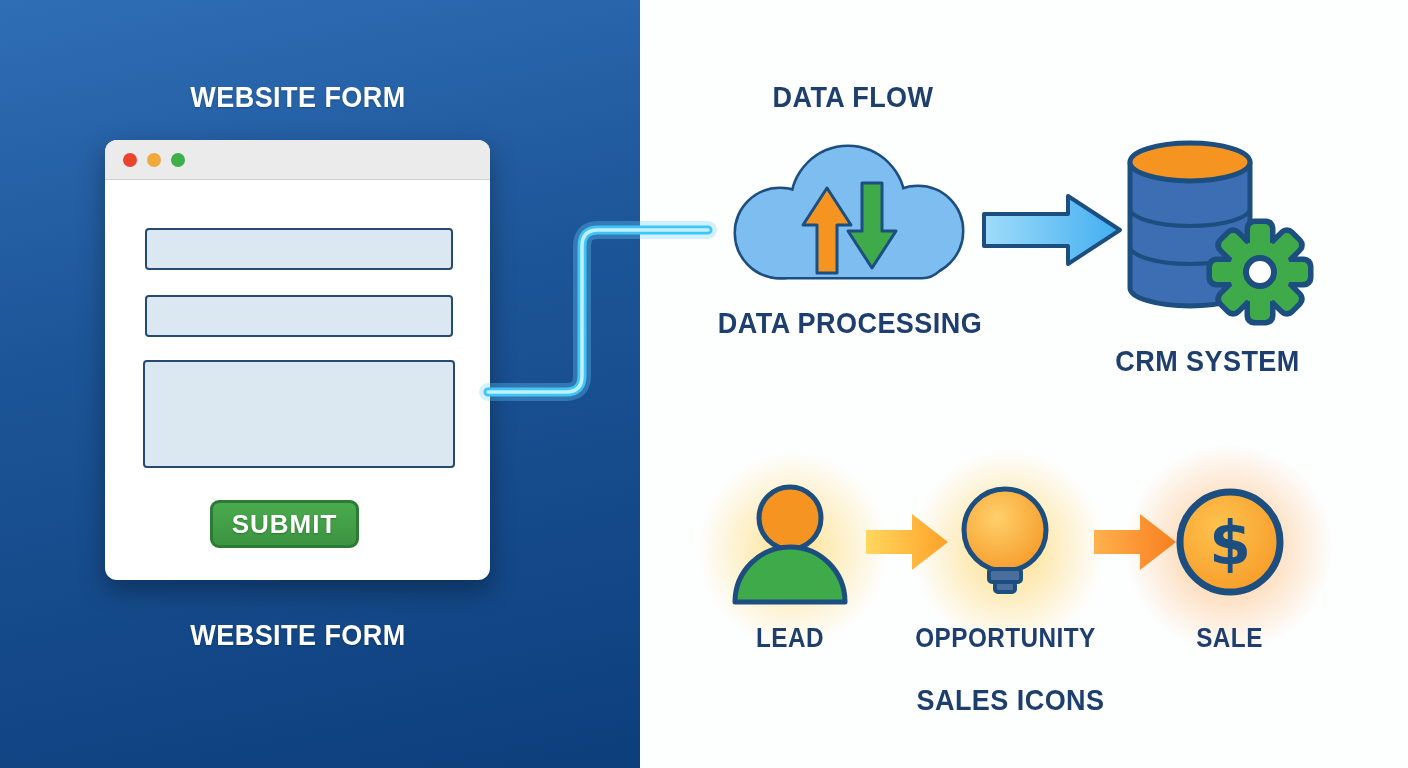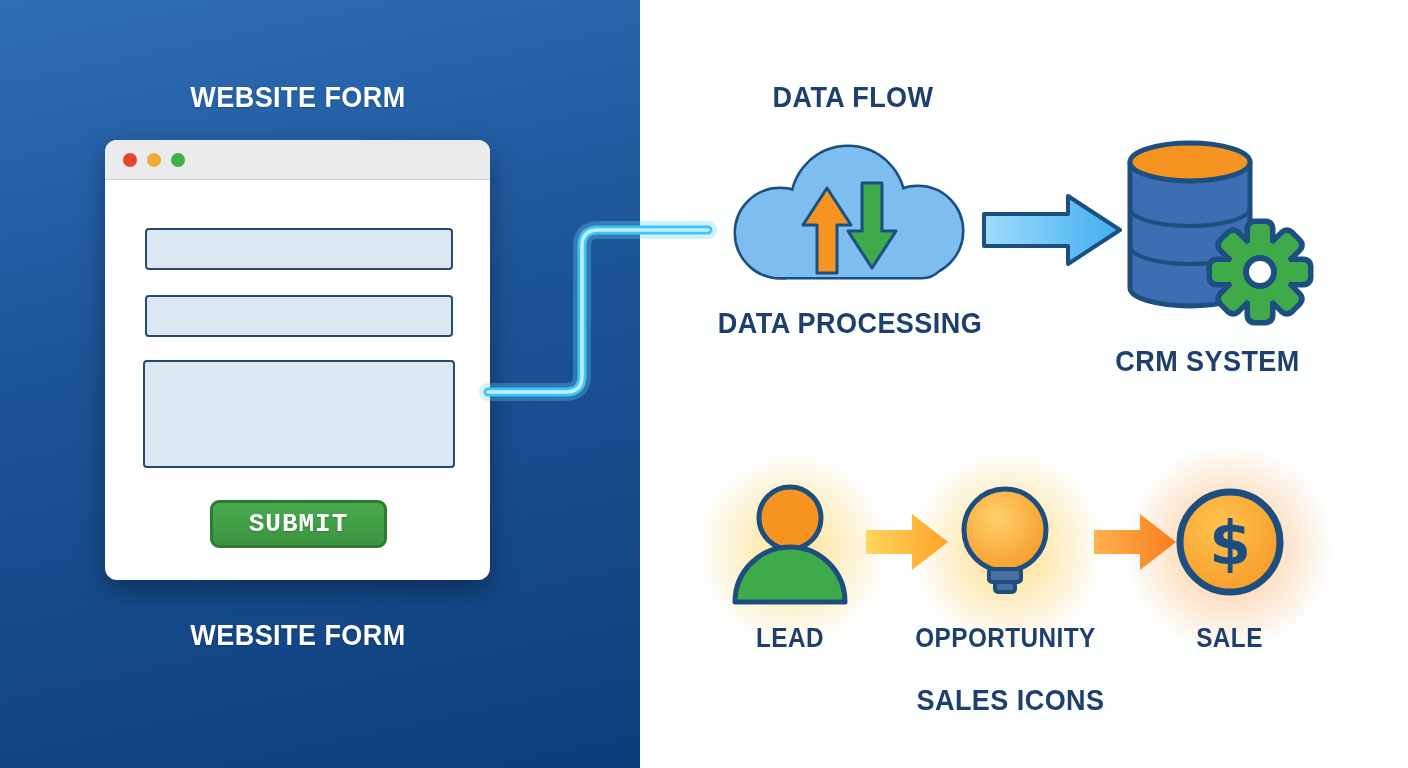--- a/index.html
+++ b/index.html
@@ -27,24 +27,24 @@
     border-bottom:1px solid #d2d2d2; }
   .dot { top:13px; width:14px; height:14px; border-radius:50%; }
   .dot-red { left:18px; background:#e8442e; }
   .dot-yellow { left:42px; background:#f2a93b; }
   .dot-green { left:66px; background:#3db049; }
 
   .form-box { background:#dbe7f1; border:2px solid #274a73; border-radius:4px; width:308px; }
   #form-field-1 { left:40px; top:88px; height:42px; }
   #form-field-2 { left:40px; top:155px; height:42px; }
   #form-textarea { left:38px; top:220px; width:312px; height:108px; resize:none; }
-  #submit-button { left:105px; top:360px; width:177px; height:48px;
+  #submit-button { left:105px; top:360px; width:149px; height:48px;
     background:linear-gradient(#4aab4e,#3c9440); border:3px solid #2c7a33; border-radius:9px;
     color:#ffffff; font-weight:700; font-size:26px; letter-spacing:1px; cursor:pointer;
-    font-family:Liberation Mono, monospace; text-shadow:0 1px 2px rgba(0,0,0,.25); }
+    font-family:Liberation Sans, sans-serif; text-shadow:0 1px 2px rgba(0,0,0,.25); }
 
   
   .glow { border-radius:50%; pointer-events:none; }
   #glow-lead { left:698px; top:452px; width:190px; height:195px;
     background:radial-gradient(closest-side, rgba(255,205,70,.60), rgba(255,205,70,0)); }
   #glow-opportunity { left:912px; top:450px; width:192px; height:198px;
     background:radial-gradient(closest-side, rgba(255,200,60,.62), rgba(255,200,60,0)); }
   #glow-sale { left:1125px; top:444px; width:208px; height:208px;
     background:radial-gradient(closest-side, rgba(255,150,50,.55), rgba(255,150,50,0)); }
 

